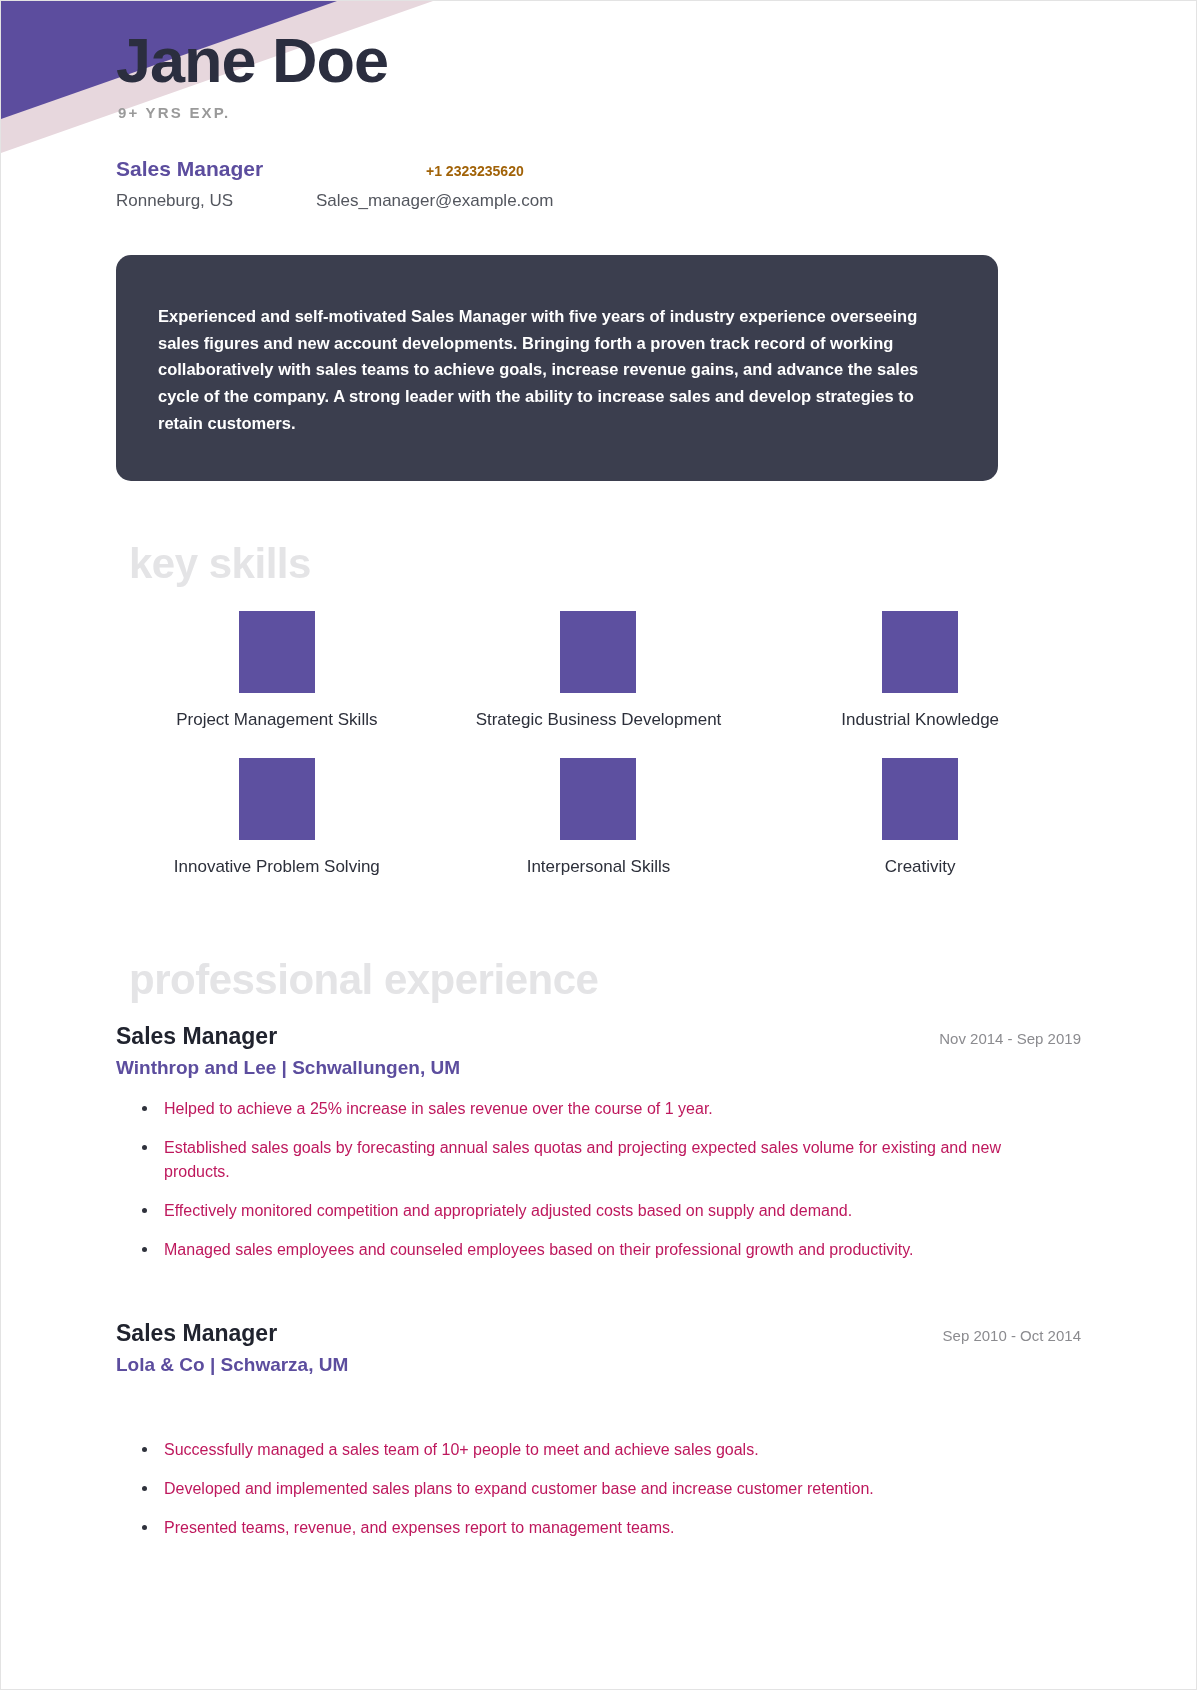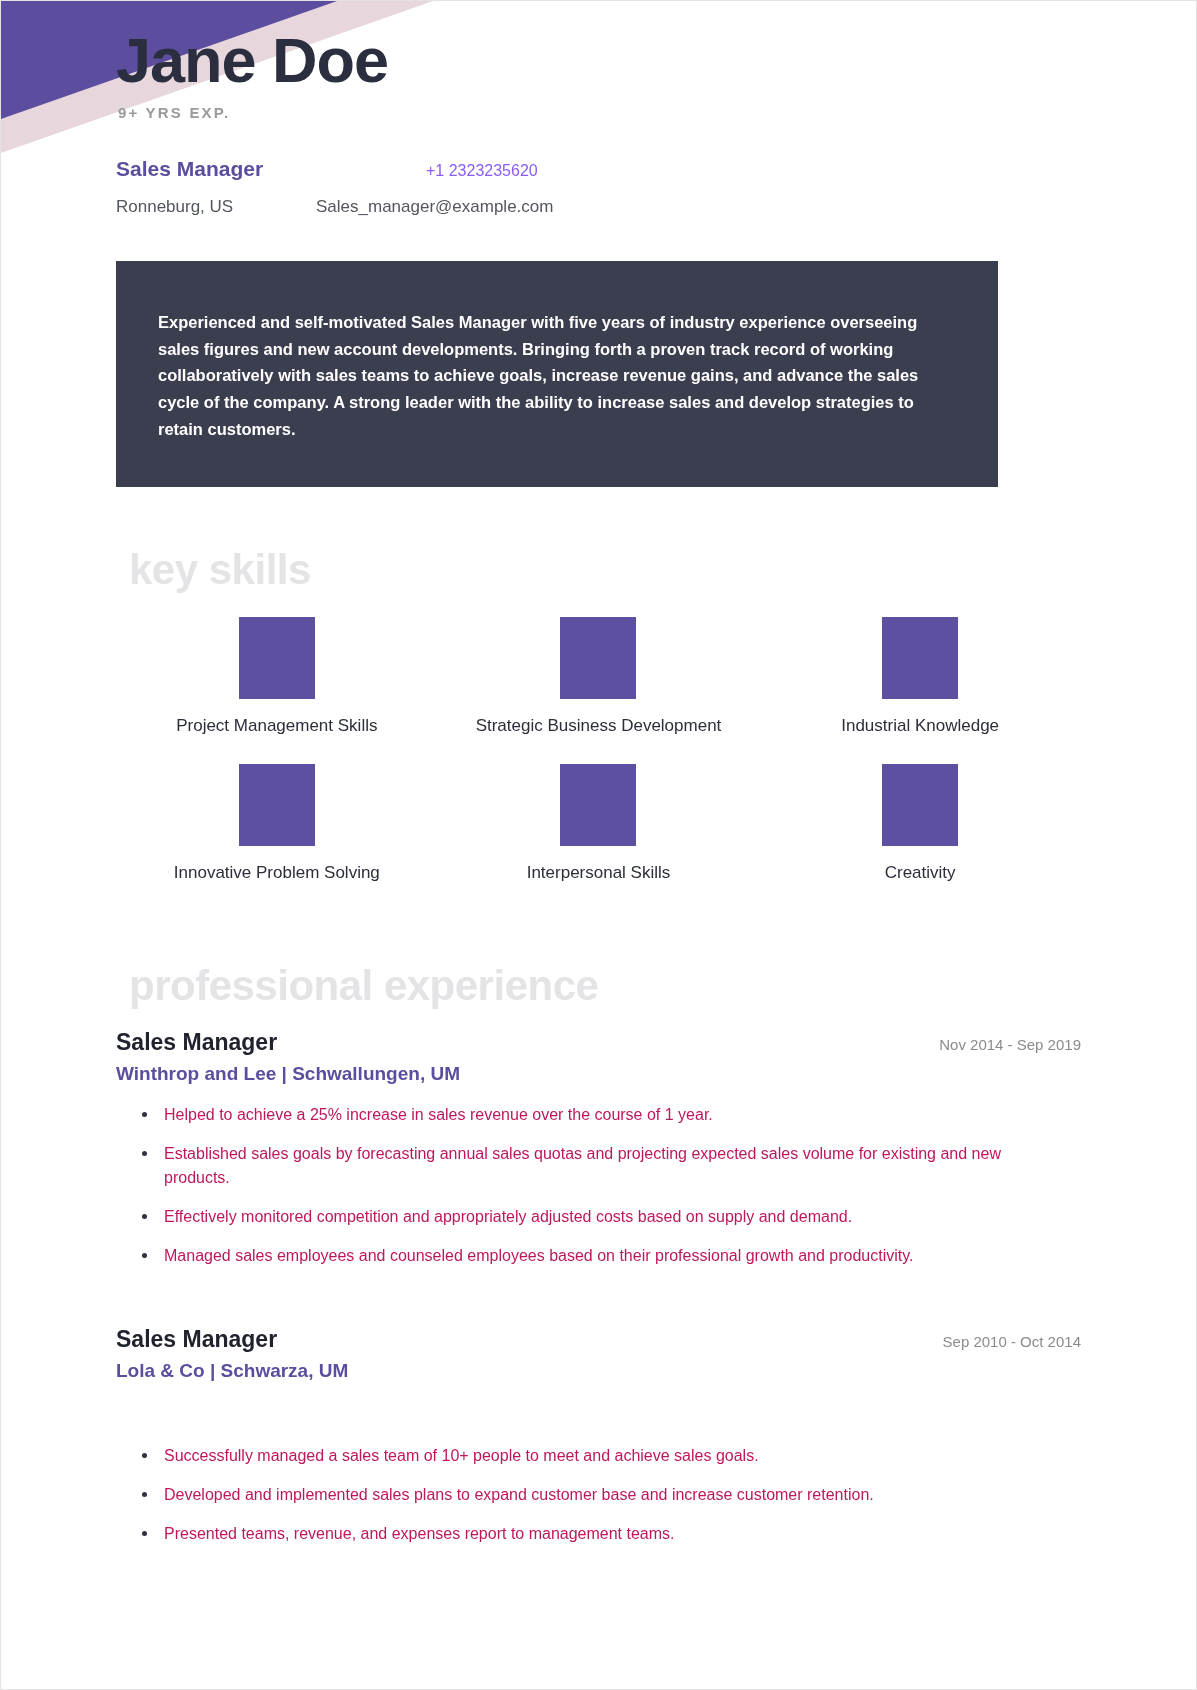--- a/index.html
+++ b/index.html
@@ -78,42 +78,43 @@
   }
   .contact-row .col1 { width: 310px; flex: 0 0 310px; }
   .contact-row .col2 { flex: 1 1 auto; }
 
   .role {
     font-size: 21px;
     font-weight: bold;
     color: #5c4d9e;
   }
   .phone {
-    font-size: 16px;
-    font-weight: normal;
-    color: #8b5cf6;
+    font-size: 14px;
+    font-weight: bold;
+    color: #a16207;
   }
   .contact-row.sub {
-    margin-top: 16px;
+    margin-top: 10px;
     align-items: flex-end;
   }
   .location, .email {
     font-size: 17px;
     color: #53565e;
   }
   .contact-row.sub .col1 { width: 200px; flex: 0 0 200px; }
 
   
   .summary-box {
     margin-top: 44px;
     background: #3b3e4e;
     color: #ffffff;
     padding: 48px 42px 44px 42px;
     box-sizing: border-box;
     width: 882px;
+    border-radius: 15px;
   }
   .summary-text {
     margin: 0;
     font-size: 16.5px;
     font-weight: bold;
     line-height: 1.62;
     color: #ffffff;
   }
 
   

